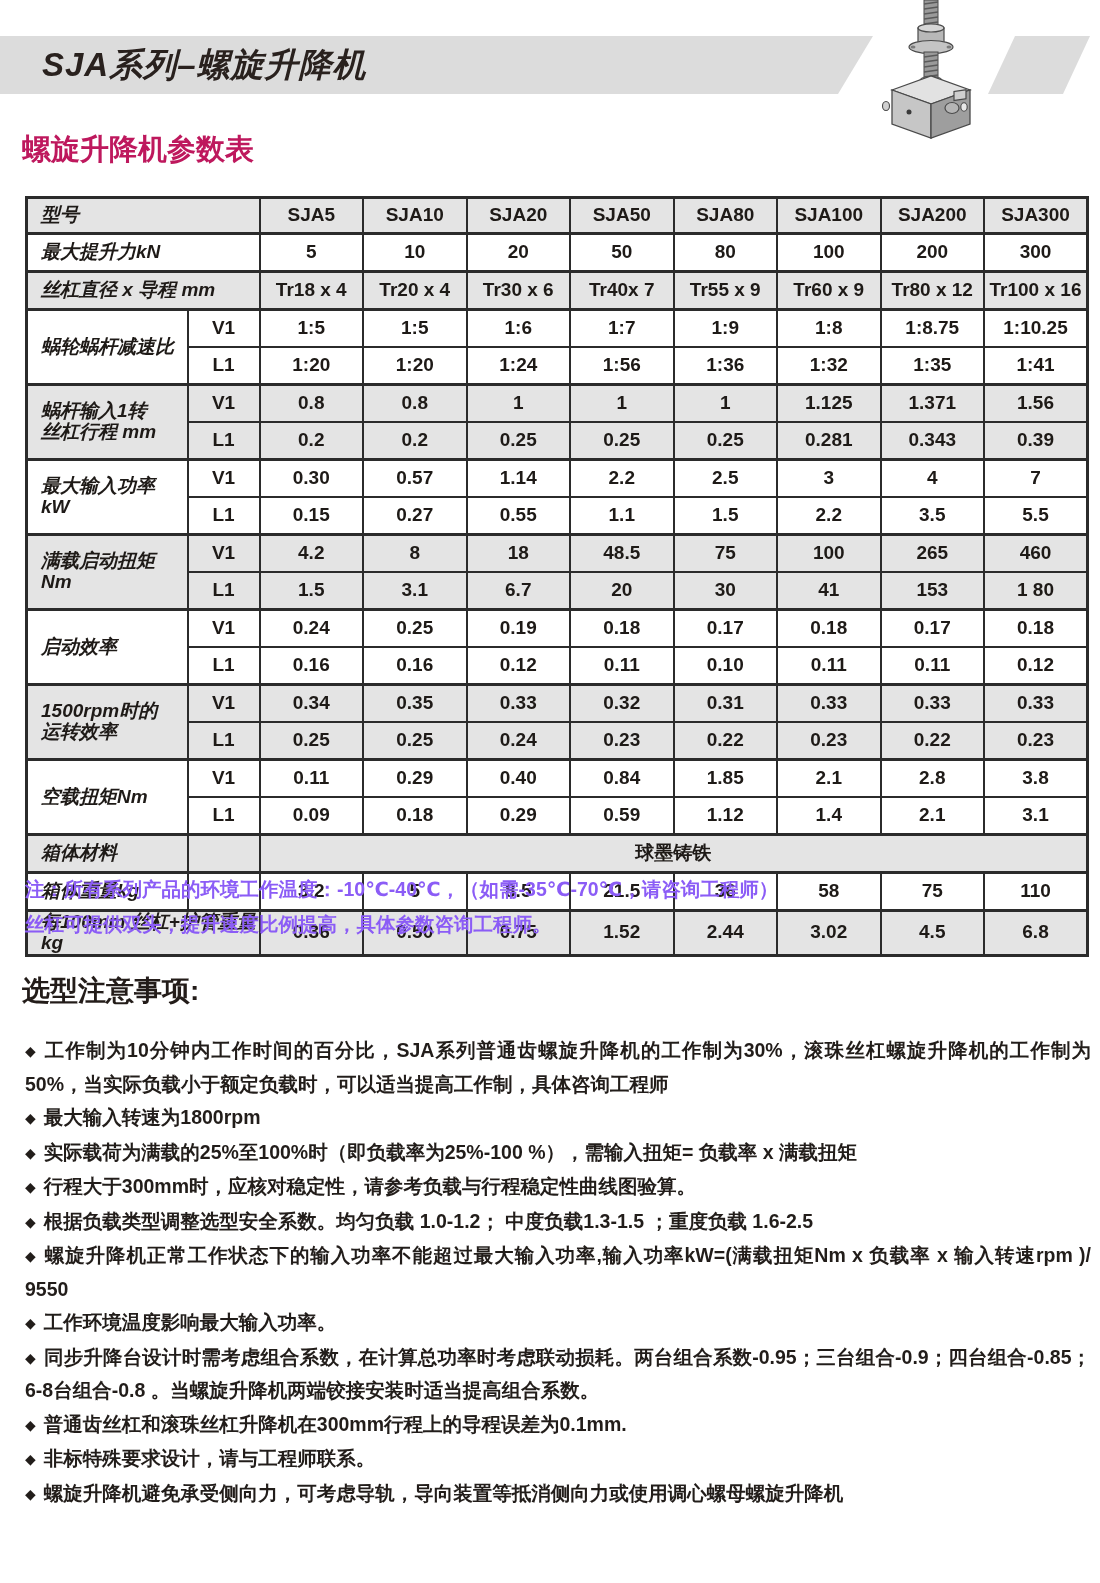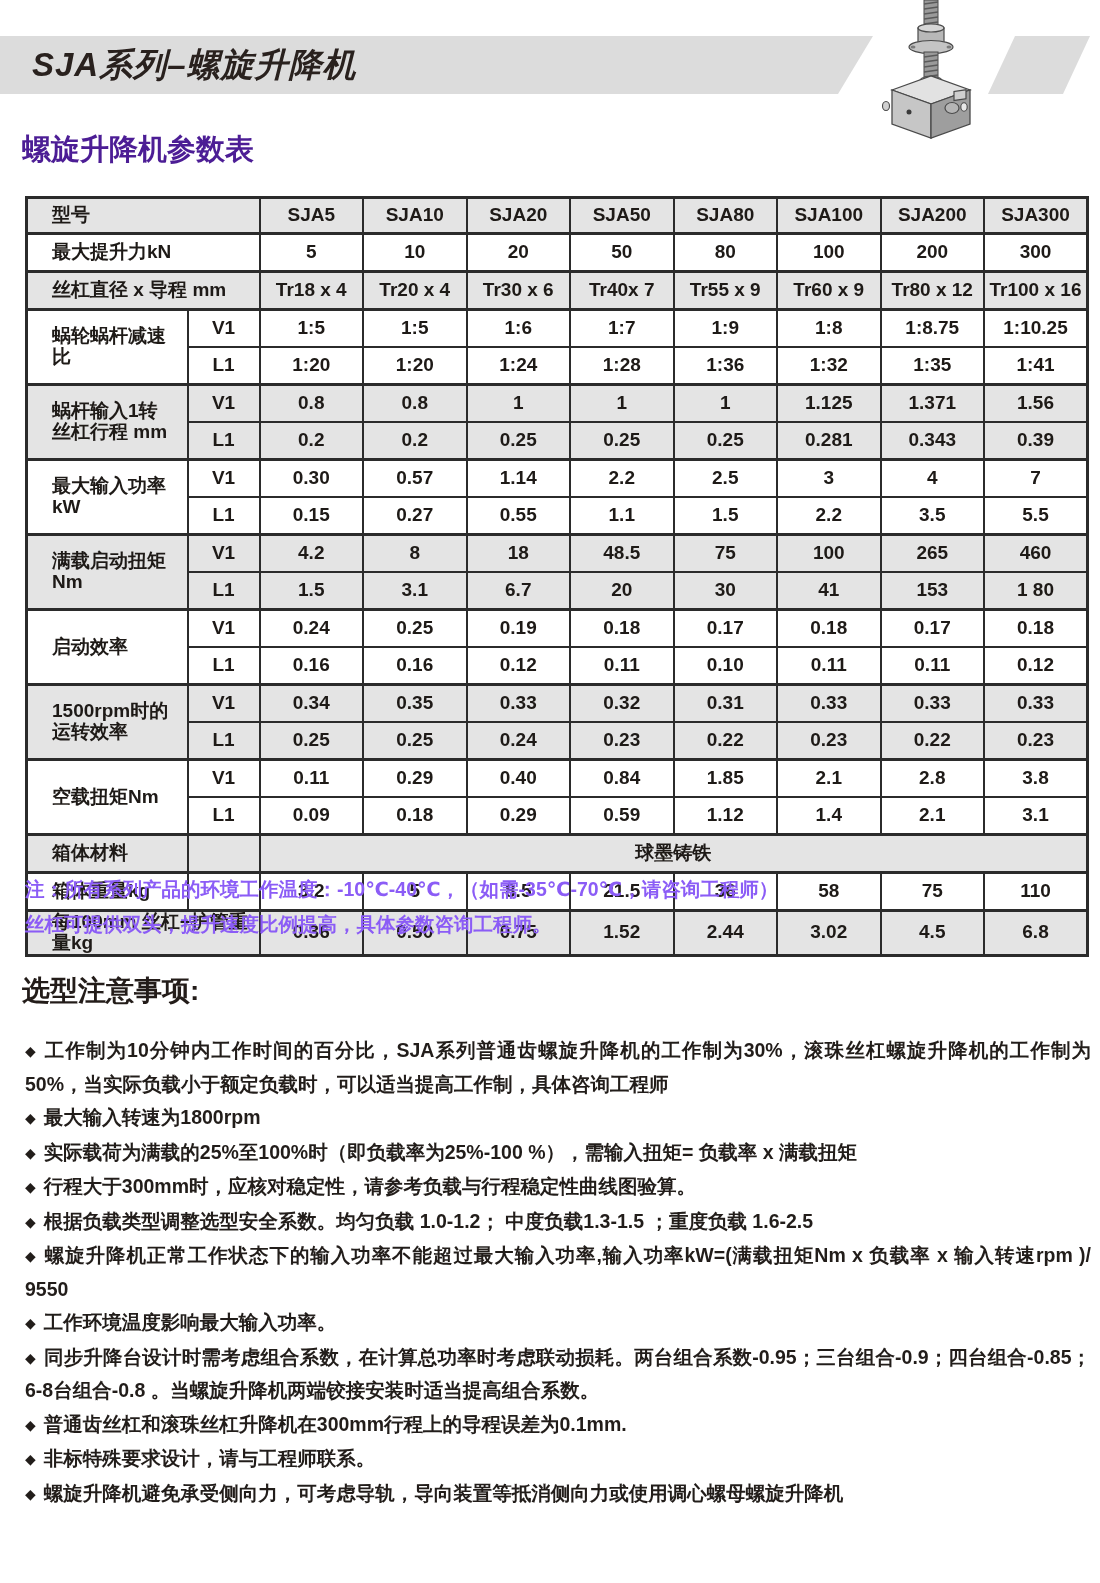--- a/index.html
+++ b/index.html
@@ -9,45 +9,45 @@
     color:#221d1a;
   }
   
   .banner-main{
     position:absolute;left:0;top:36px;width:880px;height:58px;background:#dcdcdc;
     clip-path:polygon(0 0,873px 0,838px 58px,0 58px);
     display:flex;align-items:center;
   }
   .banner-title{
     font-size:33px;font-weight:800;font-style:italic;
-    color:#29211e;padding-left:32px;letter-spacing:1px;white-space:nowrap;
+    color:#29211e;padding-left:42px;letter-spacing:1px;white-space:nowrap;
   }
   .banner-right{
     position:absolute;left:988px;top:36px;width:102px;height:58px;background:#dcdcdc;
     clip-path:polygon(27px 0,102px 0,75px 58px,0 58px);
   }
   .product-img{position:absolute;left:872px;top:0;width:120px;height:140px;}
   
-  .h-params{position:absolute;left:22px;top:130px;font-size:29px;font-weight:800;color:#4c1d95;}
+  .h-params{position:absolute;left:22px;top:130px;font-size:29px;font-weight:800;color:#be185d;}
   .h-select{position:absolute;left:22px;top:972px;font-size:28px;font-weight:800;color:#231c19;}
   
   .tbl-wrap{position:absolute;left:25px;top:196px;width:1061px;}
   table.params{
     width:1061px;border-collapse:collapse;table-layout:fixed;
     border:3px solid #2b2b2b;
   }
   table.params td{
     border:2px solid #2b2b2b;
     height:35px;padding:0 2px;
     font-size:19px;font-weight:700;color:#1e1a17;
     text-align:center;vertical-align:middle;line-height:1.1;
   }
   table.params tr.hdr td{height:33px;}
   table.params td.lbl{
-    text-align:left;padding-left:24px;white-space:pre-line;font-size:19px;
+    text-align:left;padding-left:13px;white-space:pre-line;font-size:19px;font-style:italic;
   }
   table.params tr.shade td{background:#e4e4e4;}
   table.params tr.group-start td{border-top:3px solid #2b2b2b;}
   
   .notes{position:absolute;left:25px;top:872px;width:1062px;font-size:19.5px;font-weight:600;line-height:35px;color:#8b5cf6;}
   .notes .n2{}
   
   .sel-list{position:absolute;left:25px;top:1034px;width:1066px;font-size:19.5px;font-weight:600;color:#221d1a;}
   .sel-item{line-height:32.5px;margin-bottom:1px;text-align:justify;}
   .bullet{font-size:14px;vertical-align:1px;margin-right:8px;color:#221d1a;}
@@ -151,21 +151,21 @@
           <td>1:9</td>
           <td>1:8</td>
           <td>1:8.75</td>
           <td>1:10.25</td>
         </tr>
         <tr class="">
           <td>L1</td>
           <td>1:20</td>
           <td>1:20</td>
           <td>1:24</td>
-          <td>1:28</td>
+          <td>1:56</td>
           <td>1:36</td>
           <td>1:32</td>
           <td>1:35</td>
           <td>1:41</td>
         </tr>
         <tr class="shade group-start">
           <td class="lbl" rowspan="2" colspan="1">蜗杆输入1转
 丝杠行程 mm</td>
           <td>V1</td>
           <td>0.8</td>

